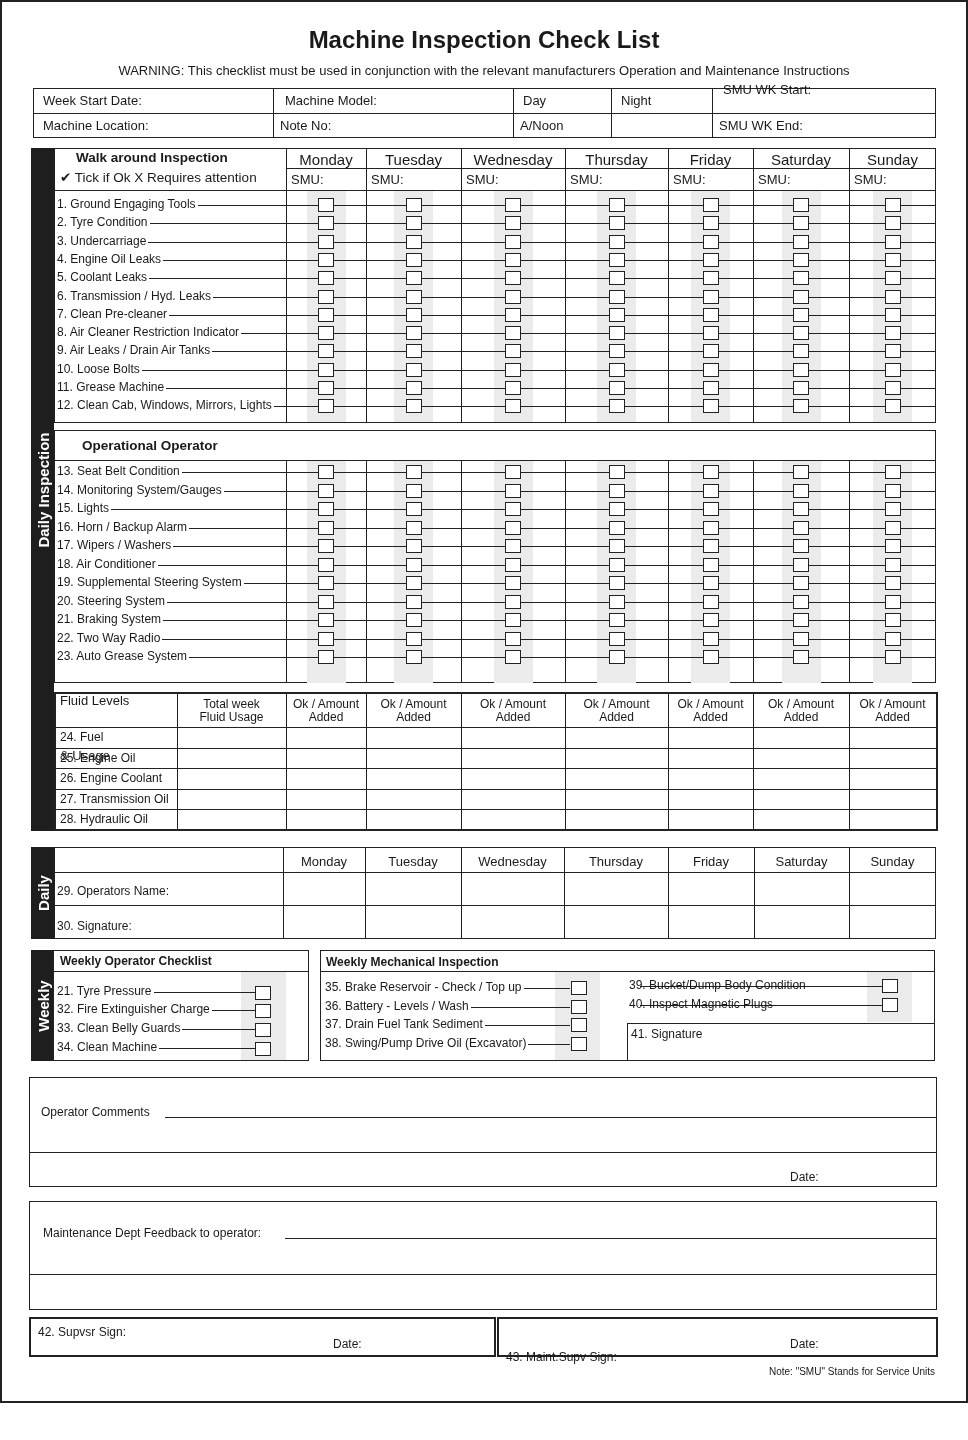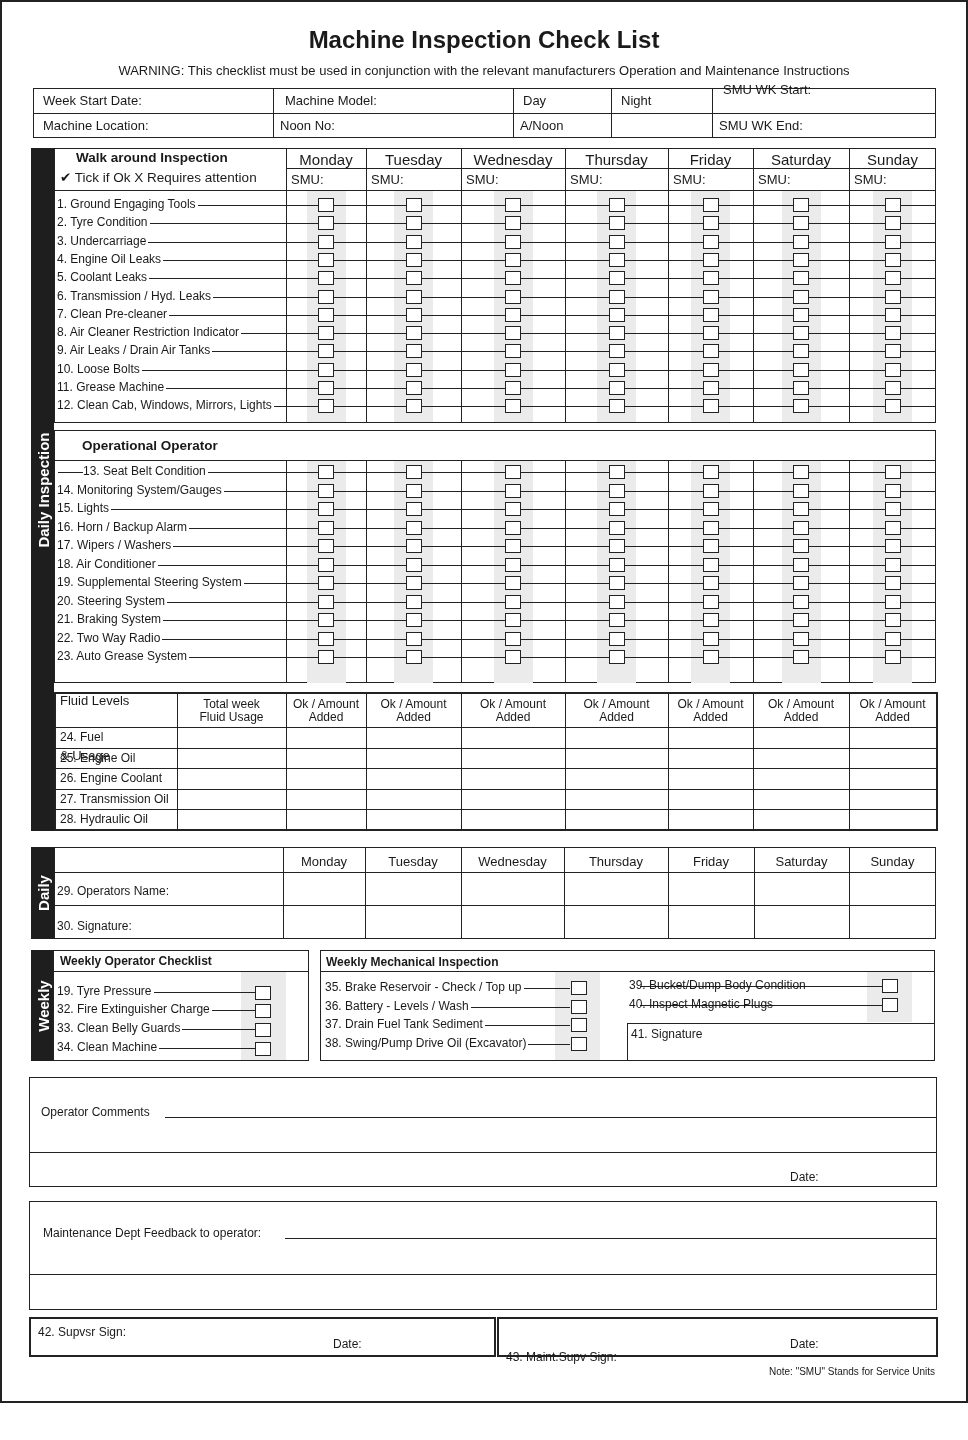--- a/index.html
+++ b/index.html
@@ -37,21 +37,21 @@
 <div class="vline" style="left:273px;top:88px;height:50px;"></div>
 <div class="vline" style="left:513px;top:88px;height:50px;"></div>
 <div class="vline" style="left:611px;top:88px;height:50px;"></div>
 <div class="vline" style="left:712px;top:88px;height:50px;"></div>
 <div class="cell" style="left:35px;top:89px;">Week Start Date:</div>
 <div class="cell" style="left:277px;top:89px;">Machine Model:</div>
 <div class="cell" style="left:515px;top:89px;">Day</div>
 <div class="cell" style="left:613px;top:89px;">Night</div>
 <div class="cell" style="left:715px;top:78px;">SMU  WK Start:</div>
 <div class="cell" style="left:35px;top:114px;">Machine Location:</div>
-<div class="cell" style="left:272px;top:114px;">Noon No:</div>
+<div class="cell" style="left:272px;top:114px;">Note No:</div>
 <div class="cell" style="left:512px;top:114px;">A/Noon</div>
 <div class="cell" style="left:711px;top:114px;">SMU WK End:</div>
 
 <div class="sidebar" style="left:31px;top:148px;width:23px;height:683px;">
   <span>Daily Inspection</span>
 </div>
 
 <div id="walk"></div>
 <div id="oper"></div>
 <div id="fluid"></div>
@@ -260,21 +260,21 @@
 <div class="shade" style="left:781.5px;top:461px;width:39px;height:222px;"></div>
 <div class="shade" style="left:873px;top:461px;width:39px;height:222px;"></div>
 <div class="vline" style="left:286px;top:461px;height:222px;"></div>
 <div class="vline" style="left:366px;top:461px;height:222px;"></div>
 <div class="vline" style="left:461px;top:461px;height:222px;"></div>
 <div class="vline" style="left:565px;top:461px;height:222px;"></div>
 <div class="vline" style="left:668px;top:461px;height:222px;"></div>
 <div class="vline" style="left:753px;top:461px;height:222px;"></div>
 <div class="vline" style="left:849px;top:461px;height:222px;"></div>
 <div class="hline" style="left:58px;top:472px;width:878px;"></div>
-<div class="item" style="left:57px;top:464px;margin-left:26px;">13. Seat Belt Condition</div>
+<div class="item" style="left:57px;top:464px;">13. Seat Belt Condition</div>
 <div class="chk" style="left:318px;top:465px;"></div>
 <div class="chk" style="left:405.5px;top:465px;"></div>
 <div class="chk" style="left:505px;top:465px;"></div>
 <div class="chk" style="left:608.5px;top:465px;"></div>
 <div class="chk" style="left:702.5px;top:465px;"></div>
 <div class="chk" style="left:793px;top:465px;"></div>
 <div class="chk" style="left:884.5px;top:465px;"></div>
 <div class="hline" style="left:58px;top:490.5px;width:878px;"></div>
 <div class="item" style="left:57px;top:482.5px;">14. Monitoring System/Gauges</div>
 <div class="chk" style="left:318px;top:483.5px;"></div>
@@ -469,21 +469,21 @@
 <div class="abs" style="left:669px;top:906px;width:84px;height:32px;"></div>
 <div class="day-head" style="left:754px;width:95px;top:854px;font-size:13px;">Saturday</div>
 <div class="abs" style="left:755px;top:873px;width:93px;height:31px;"></div>
 <div class="abs" style="left:755px;top:906px;width:93px;height:32px;"></div>
 <div class="day-head" style="left:849px;width:87px;top:854px;font-size:13px;">Sunday</div>
 <div class="abs" style="left:850px;top:873px;width:85px;height:31px;"></div>
 <div class="abs" style="left:850px;top:906px;width:85px;height:32px;"></div>
 <div class="abs small" style="left:57px;top:884px;">29. Operators Name:</div>
 <div class="abs small" style="left:57px;top:919px;">30. Signature:</div>
 <div class="hline" style="left:60px;top:992px;width:196px;"></div>
-<div class="item" style="left:57px;top:984px;">19. Tyre Pressure</div>
+<div class="item" style="left:57px;top:984px;">21. Tyre Pressure</div>
 <div class="chk" style="left:255px;top:986px;"></div>
 <div class="hline" style="left:60px;top:1010px;width:196px;"></div>
 <div class="item" style="left:57px;top:1002px;">32. Fire Extinguisher Charge</div>
 <div class="chk" style="left:255px;top:1004px;"></div>
 <div class="hline" style="left:60px;top:1029px;width:196px;"></div>
 <div class="item" style="left:57px;top:1021px;">33. Clean Belly Guards</div>
 <div class="chk" style="left:255px;top:1023px;"></div>
 <div class="hline" style="left:60px;top:1048px;width:196px;"></div>
 <div class="item" style="left:57px;top:1040px;">34. Clean Machine</div>
 <div class="chk" style="left:255px;top:1042px;"></div>

